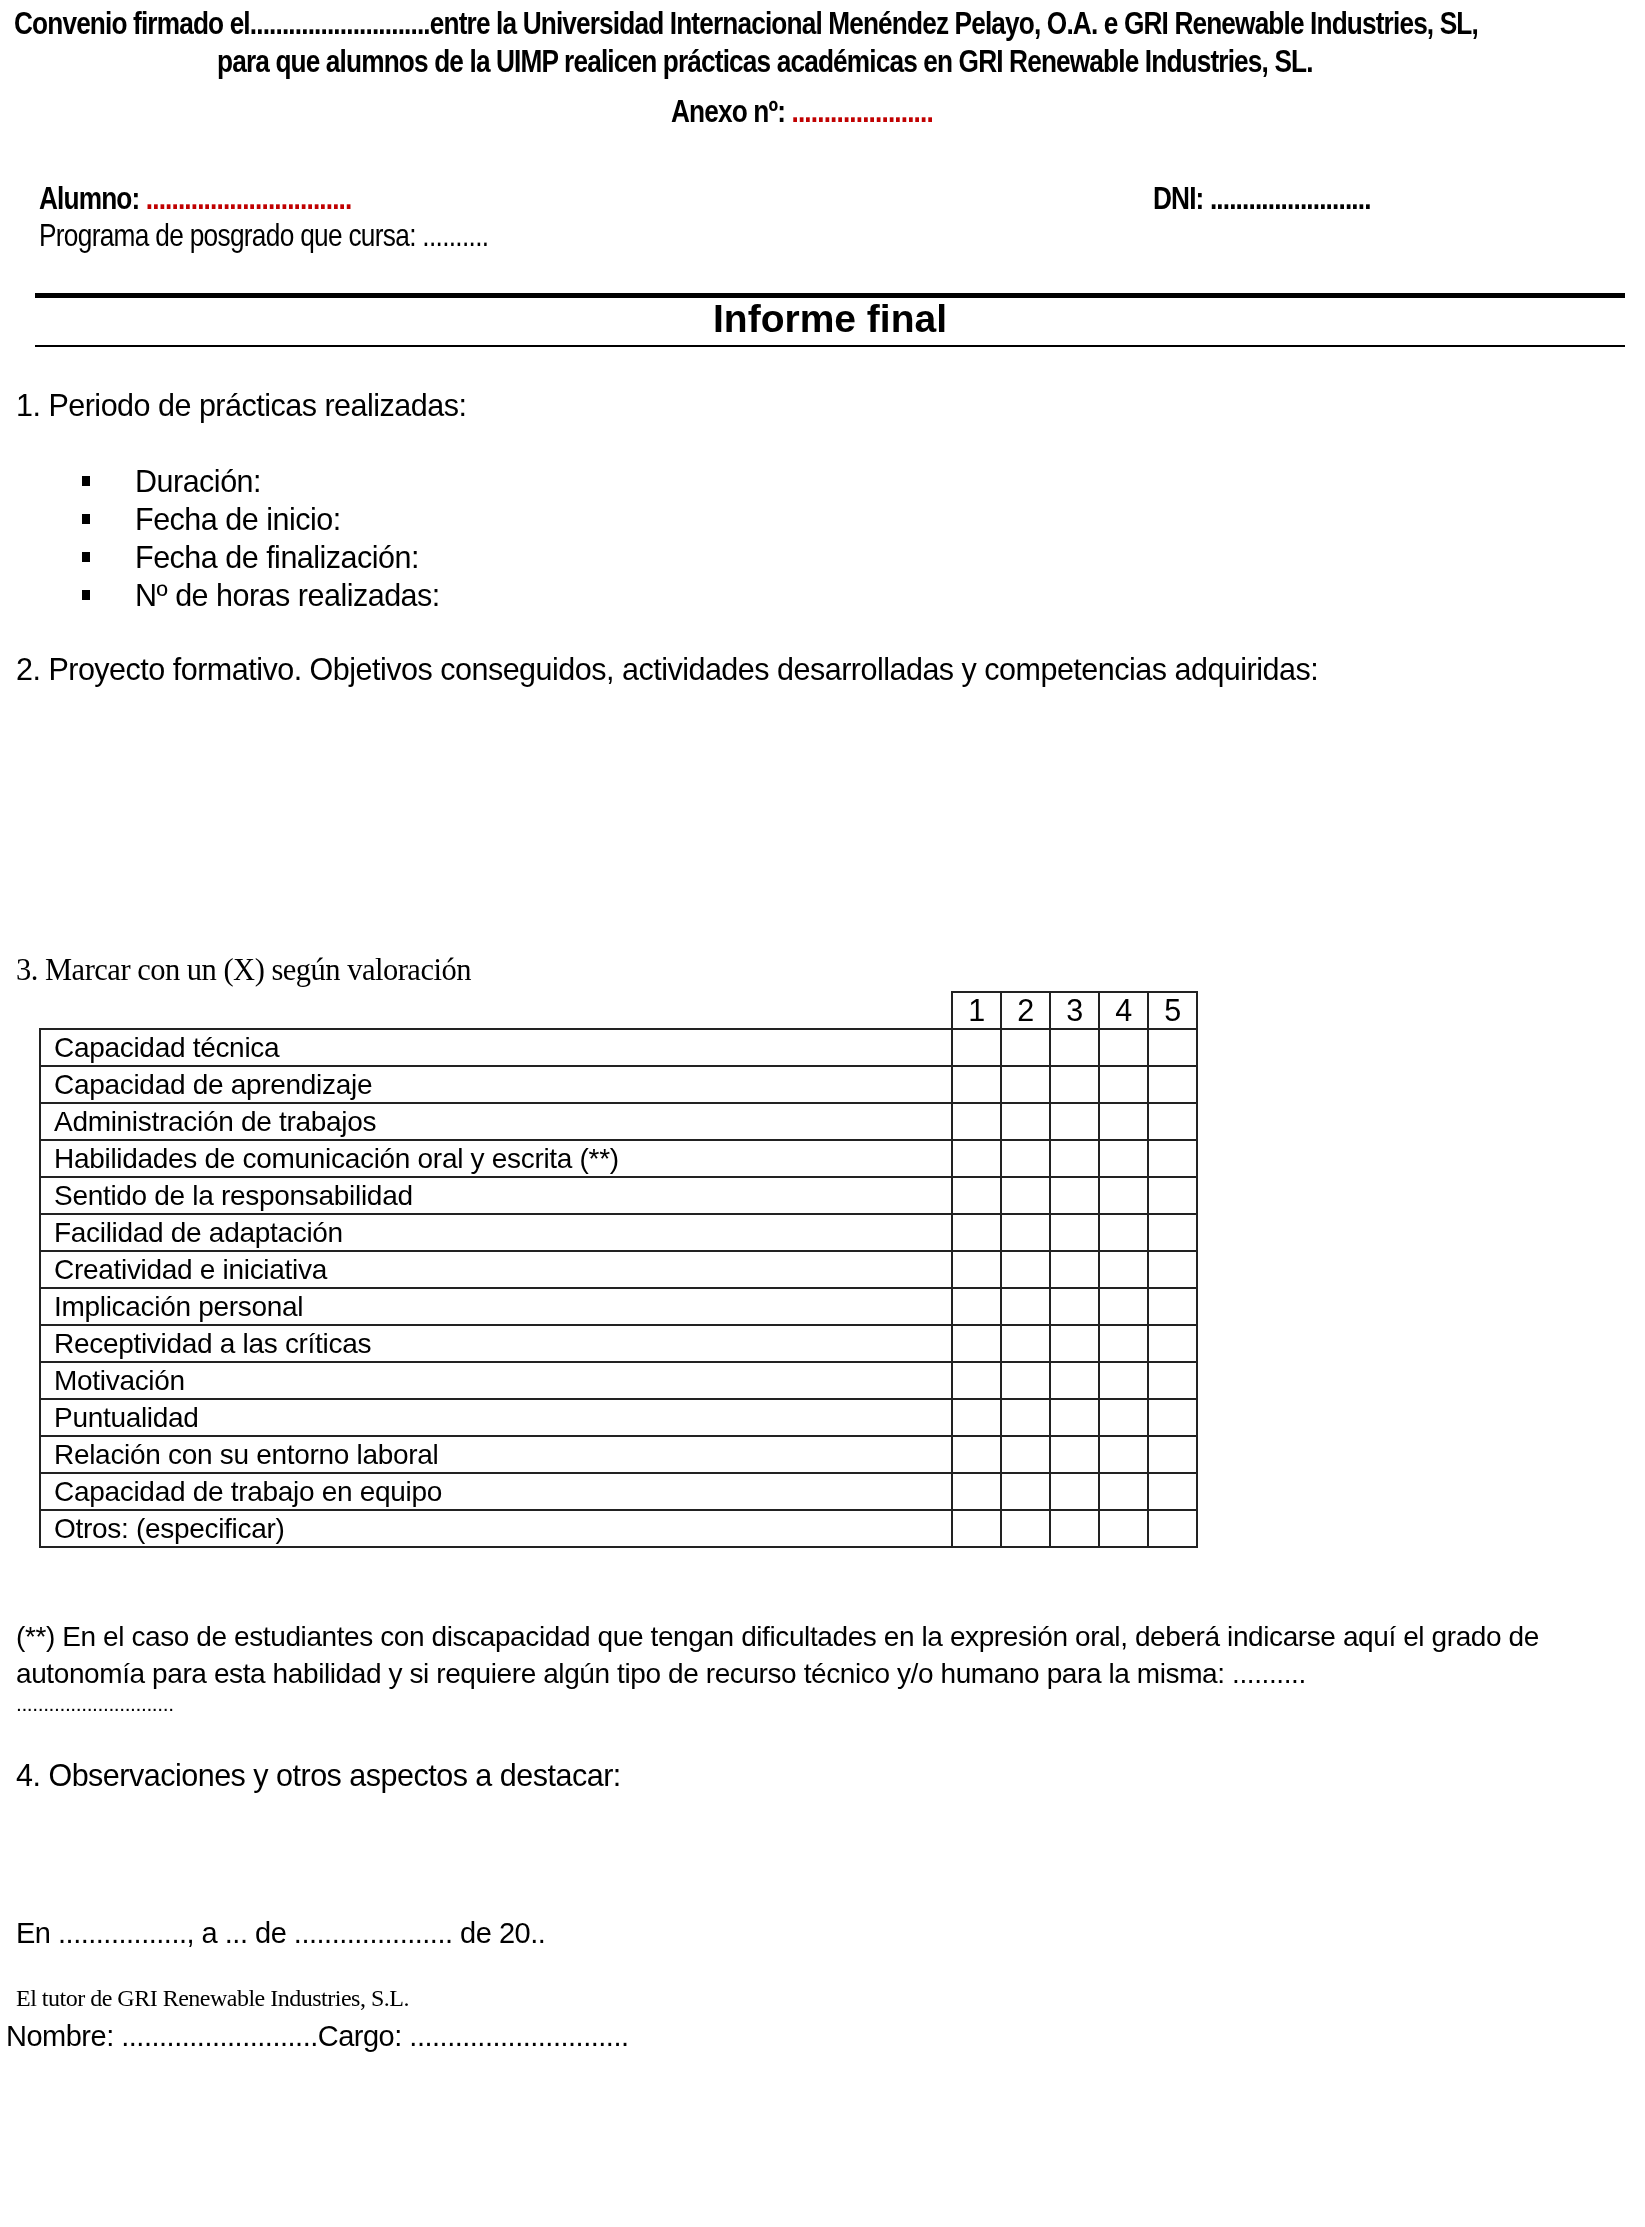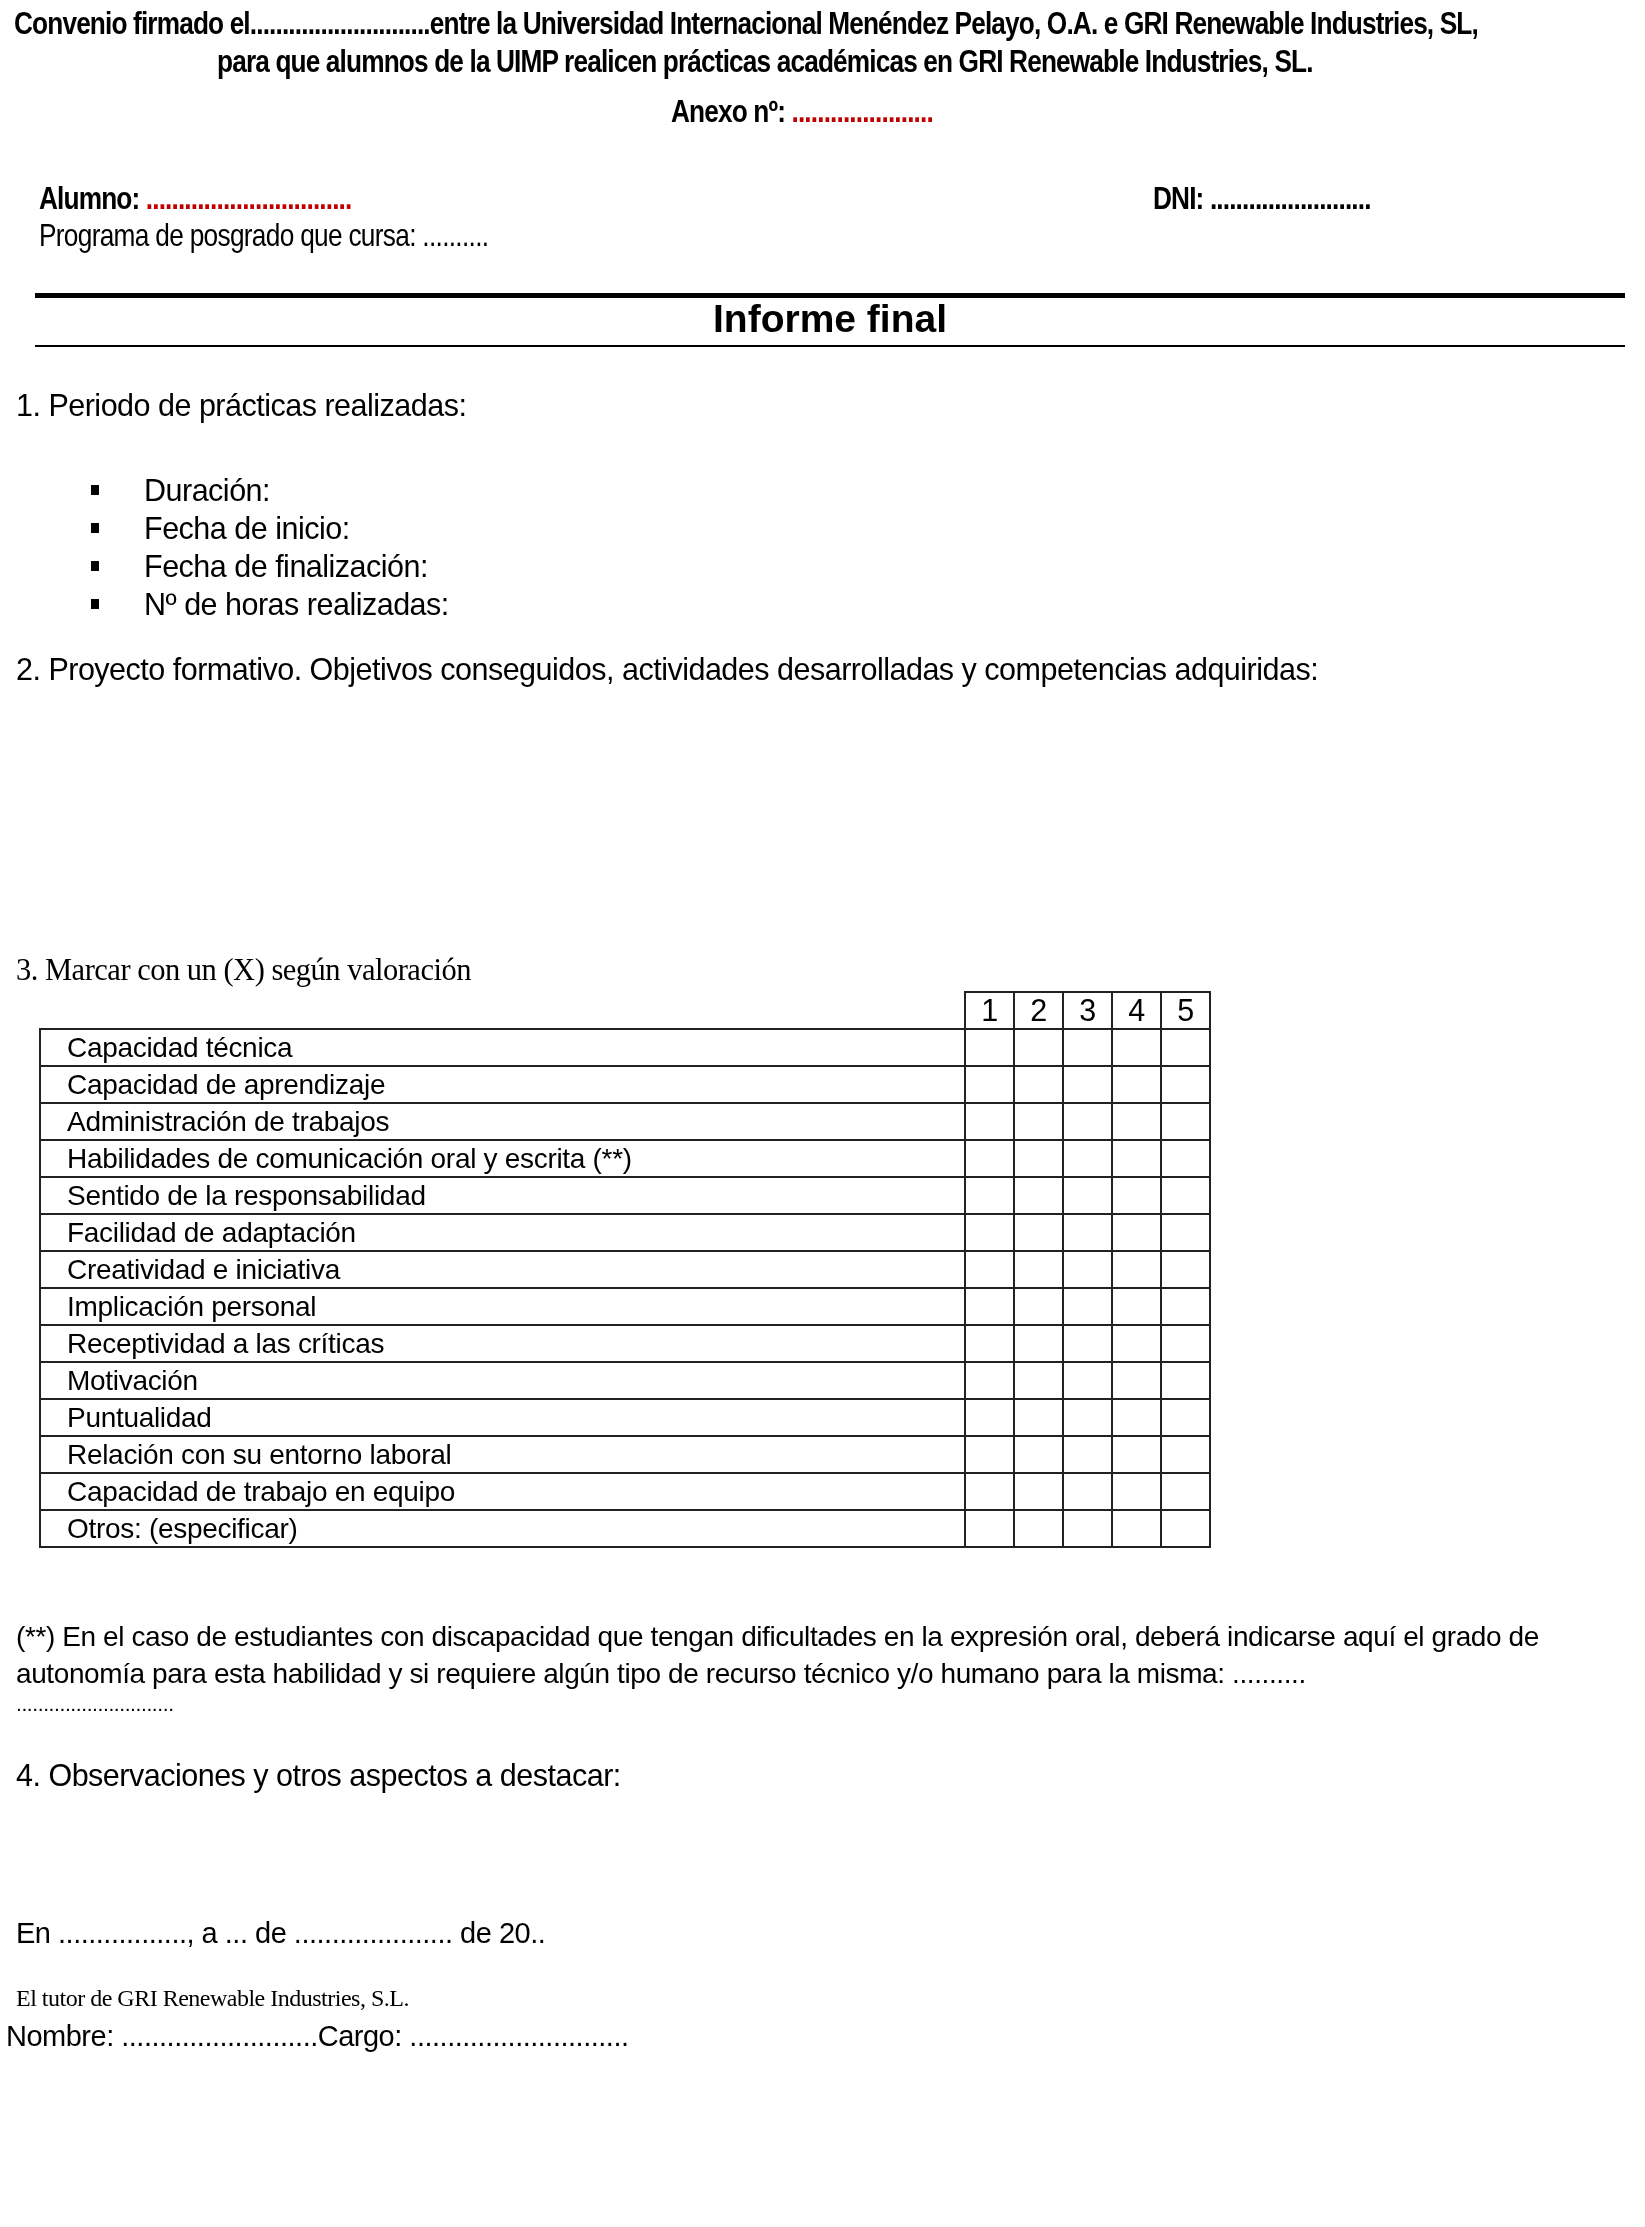--- a/index.html
+++ b/index.html
@@ -11,31 +11,31 @@
   .cond { font-family:"Liberation Sans Narrow","Liberation Sans", sans-serif; }
   .hdr {
     font-weight:bold; font-size:30.5px; letter-spacing:-1px;
     transform-origin:left top;
   }
   .red { color:#c00000; }
   .body-text { font-size:30.5px; letter-spacing:-0.5px; }
   .rule-thick { position:absolute; left:35px; width:1590px; height:4.8px; background:#000; }
   .rule-thin { position:absolute; left:35px; width:1590px; height:2.4px; background:#000; }
   .title { font-weight:bold; font-size:39px; }
-  ul.bullets { list-style:none; margin:12px; padding:0; position:absolute; left:79px; top:459px; }
+  ul.bullets { list-style:none; margin:3px; padding:0; position:absolute; left:79px; top:459px; }
   ul.bullets li { position:relative; height:38px; font-size:30.5px; letter-spacing:-0.5px; line-height:38px; padding-left:53px; }
   ul.bullets li .sq { position:absolute; left:0; top:14.4px; width:8px; height:9.6px; background:#000; }
   table.rating {
     position:absolute; border-collapse:collapse;
     left:39px; top:991px;
   }
   table.rating td {
     border:2.4px solid #222; height:35px; padding:0; font-size:28px; letter-spacing:-0.3px;
   }
-  table.rating td.lbl { width:897px; padding-left:26px; }
+  table.rating td.lbl { width:897px; padding-left:13px; }
   table.rating td.sc { width:47px; text-align:center; }
   table.rating tr.head td.blank { border:none; border-bottom:2.4px solid #222; }
   table.rating tr.head td.sc { font-size:30.5px; }
   .footnote { font-size:28px; letter-spacing:-0.4px; line-height:37px; }
 </style>
 </head>
 <body>
 
 <div class="abs hdr cond" style="left:14.4px; top:6.4px; transform:scaleX(0.86);">
   <span>Convenio firmado el</span><span>............................</span><span>entre la Universidad Internacional Menéndez Pelayo, O.A. e GRI Renewable Industries, SL,</span>

